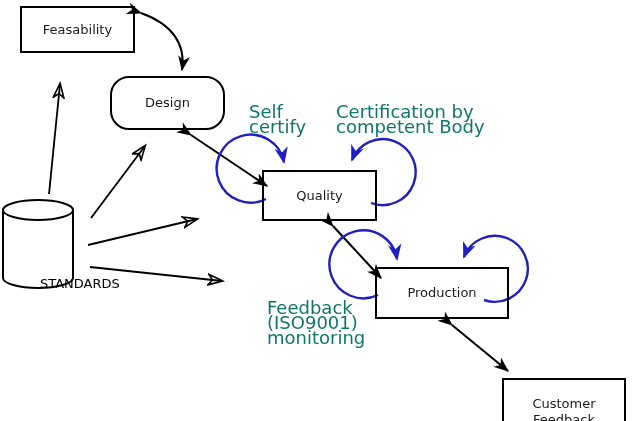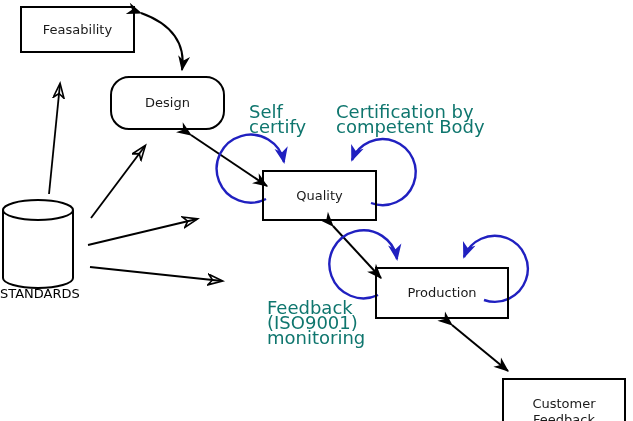--- a/index.html
+++ b/index.html
@@ -122,21 +122,21 @@
 
   <div class="node-box" style="left:375px; top:267px; width:134px; height:52px;">
     <span class="node-label">Production</span>
   </div>
 
   <div class="node-box" style="left:502px; top:378px; width:124px; height:68px; white-space:pre-line;">
     <span class="node-label" style="white-space:pre-line;">Customer
 Feedback</span>
   </div>
 
-  <div class="store-label" style="left:0px; top:286px;">STANDARDS</div>
+  <div class="store-label" style="left:0px; top:276px;padding-left:40px;">STANDARDS</div>
 
   <div class="annot" style="left:249px; top:104px;">Self
 certify</div>
 
   <div class="annot" style="left:336px; top:104px;">Certification by
 competent Body</div>
 
 
   <div class="annot" style="left:267px; top:300px;">Feedback
 (ISO9001)

